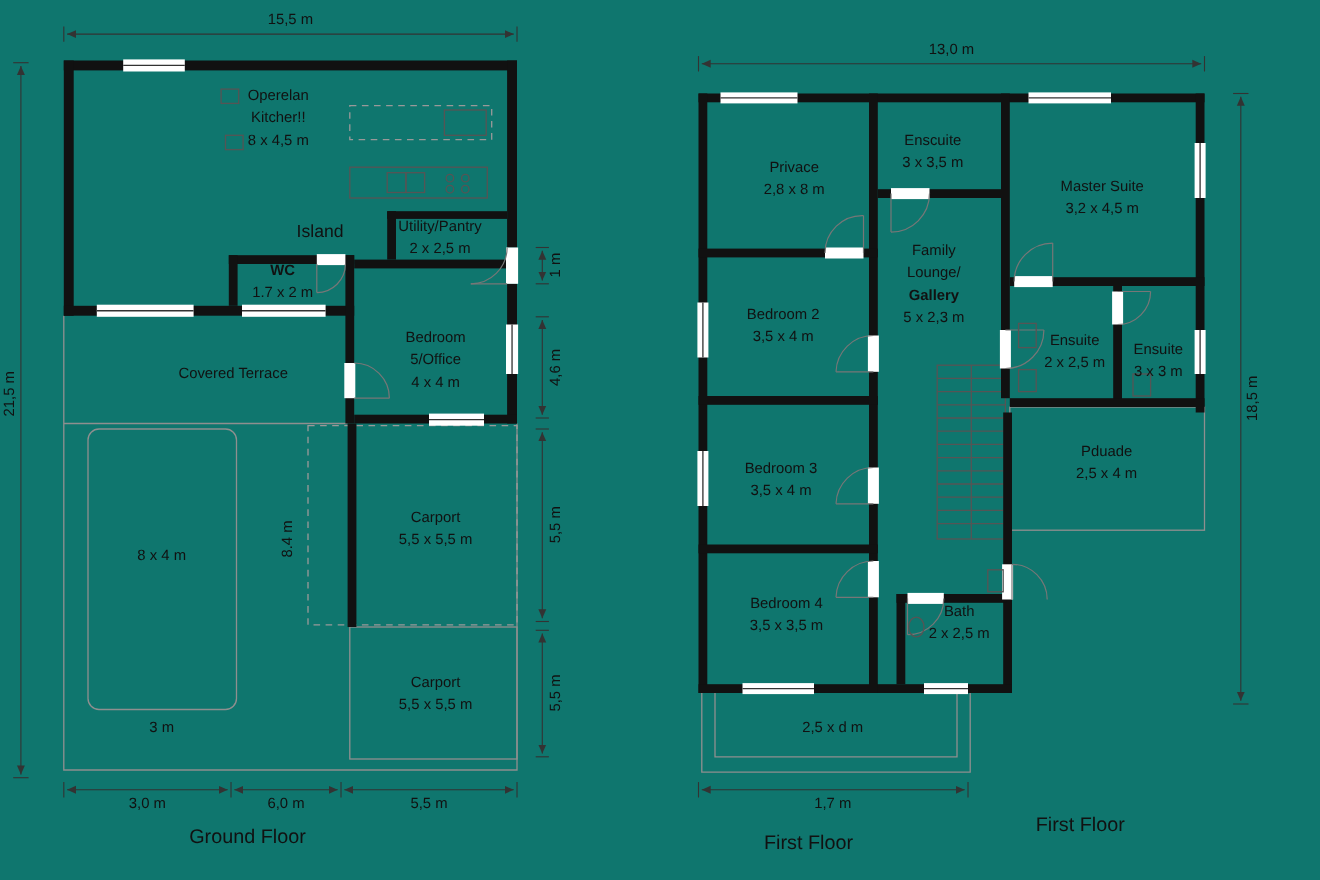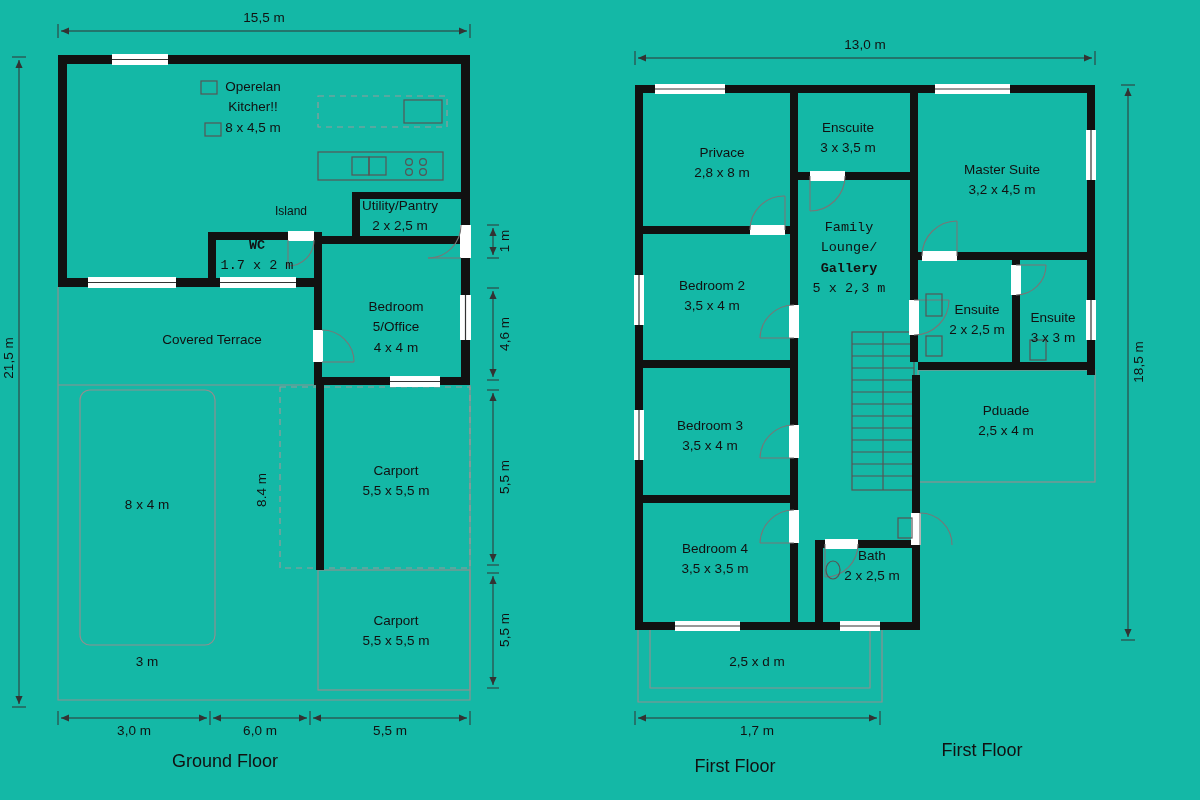--- a/index.html
+++ b/index.html
@@ -1,32 +1,32 @@
 <!DOCTYPE html>
 <html><head>
 <meta charset="utf-8">
 <style>
   html,body{margin:0;padding:0;background:#fff;}
-  #app{position:relative;width:1200px;height:800px;background:#14b8a6;overflow:hidden;
+  #app{position:relative;width:1200px;height:800px;background:#0f766e;overflow:hidden;
        font-family:"Liberation Sans",sans-serif;color:#111;}
   svg{position:absolute;left:0;top:0;}
   .wall{fill:#111;}
   .thin{fill:none;stroke:#8f8f8f;stroke-width:1.2;}
   .thin2{fill:none;stroke:#555;stroke-width:1.2;}
   .dash{fill:none;stroke:#999;stroke-width:1.2;stroke-dasharray:6 5;}
   .arc{fill:none;stroke:#777;stroke-width:1.1;}
   .win{stroke:#333;stroke-width:1.2;}
   .dim{stroke:#333;stroke-width:1;fill:none;}
   .lbl{position:absolute;transform:translate(-50%,-50%);text-align:center;
        font-size:13.5px;line-height:1.5;white-space:pre-line;color:#111;}
-  .lbl span{display:block;font-family:Liberation Mono, monospace;}
+  .lbl span{display:block;}
   .v{transform:translate(-50%,-50%) rotate(-90deg);white-space:nowrap;}
   .b{font-weight:bold;}
   .t{font-size:18px;}
-  .s{font-size:12px;}
+  .s{font-size:16px;}
 </style>
 </head>
 <body>
 
 <div id="app">
 
 <svg width="1200" height="800" viewBox="0 0 1200 800">
   <defs>
     <marker id="arr" viewBox="0 0 10 10" refX="9" refY="5" markerWidth="9" markerHeight="9" orient="auto-start-reverse" markerUnits="userSpaceOnUse">
       <path d="M0,1 L9,5 L0,9 z" fill="#333"></path>

